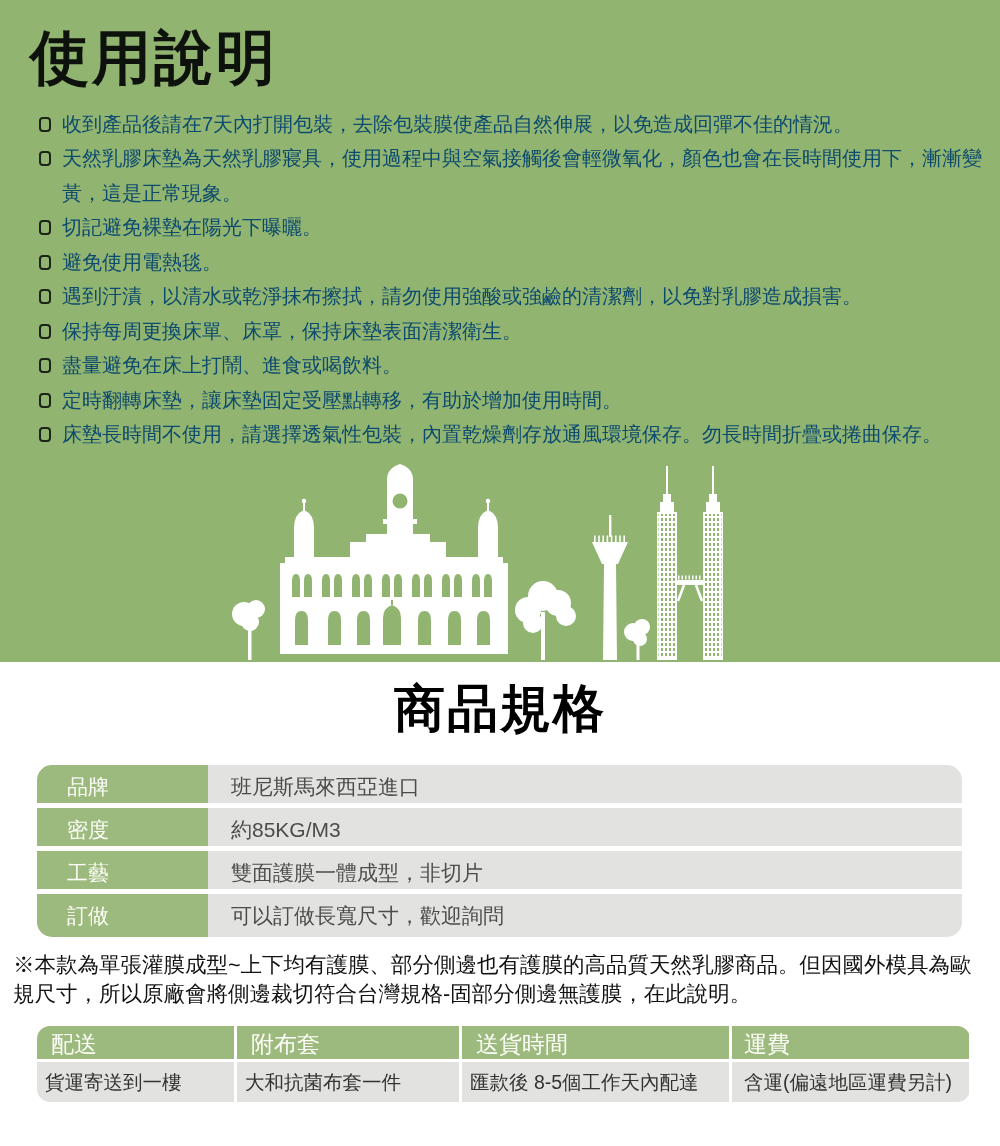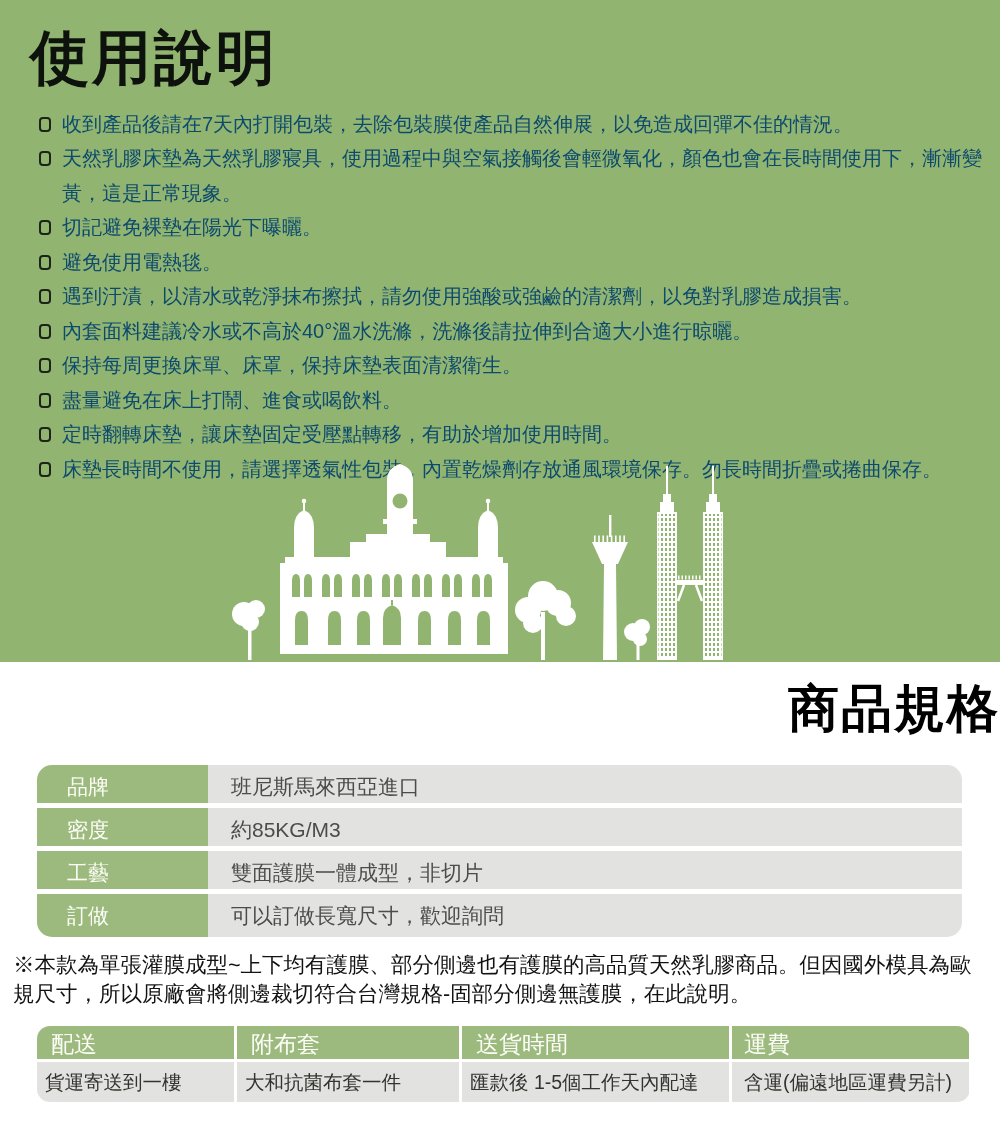--- a/index.html
+++ b/index.html
@@ -35,21 +35,21 @@
     border:2px solid #1c241a; border-radius:4px;
   }
   .skyline {
     position:absolute; left:0; bottom:0; width:1000px; height:200px;
     display:block;
   }
   
   .white-section { width:1000px; }
   .spec-title {
     margin-top:18px;
-    text-align:right;
+    text-align:center;
     font-size:51px; font-weight:bold; color:#000;
     letter-spacing:2px; line-height:1.15;
   }
   .spec-table {
     margin:26px 0 0 37px; width:925px;
     border-radius:15px; overflow:hidden;
   }
   .spec-row { display:flex; height:43px; border-bottom:5px solid #fff; }
   .spec-row:last-child { border-bottom:none; }
   .spec-label {
@@ -87,21 +87,20 @@
 <body>
 
 <div class="green-section">
   <h1 class="usage-title">使用說明</h1>
   <ul class="usage-list">
     <li>收到產品後請在7天內打開包裝，去除包裝膜使產品自然伸展，以免造成回彈不佳的情況。</li>
     <li>天然乳膠床墊為天然乳膠寢具，使用過程中與空氣接觸後會輕微氧化，顏色也會在長時間使用下，漸漸變黃，這是正常現象。</li>
     <li>切記避免裸墊在陽光下曝曬。</li>
     <li>避免使用電熱毯。</li>
     <li>遇到汙漬，以清水或乾淨抹布擦拭，請勿使用強酸或強鹼的清潔劑，以免對乳膠造成損害。</li>
-    <li>內套面料建議冷水或不高於40°溫水洗滌，洗滌後請拉伸到合適大小進行晾曬。</li>
     <li>保持每周更換床單、床罩，保持床墊表面清潔衛生。</li>
     <li>盡量避免在床上打鬧、進食或喝飲料。</li>
     <li>定時翻轉床墊，讓床墊固定受壓點轉移，有助於增加使用時間。</li>
     <li>床墊長時間不使用，請選擇透氣性包裝，內置乾燥劑存放通風環境保存。勿長時間折疊或捲曲保存。</li>
   </ul>
 
   <svg class="skyline" viewBox="0 0 1000 200" preserveAspectRatio="none" aria-hidden="true">
     <defs>
       <pattern id="twdots" width="4" height="5" patternUnits="userSpaceOnUse">
         <rect x="1" y="1" width="2" height="3" fill="#91b471"></rect>
@@ -224,17 +223,17 @@
   <div class="ship-table">
     <div class="ship-header-row">
       <div class="ship-header c0">配送</div>
       <div class="ship-header c1">附布套</div>
       <div class="ship-header c2">送貨時間</div>
       <div class="ship-header c3">運費</div>
     </div>
     <div class="ship-value-row">
       <div class="ship-value c0">貨運寄送到一樓</div>
       <div class="ship-value c1">大和抗菌布套一件</div>
-      <div class="ship-value c2">匯款後 1-5個工作天內配達</div>
+      <div class="ship-value c2">匯款後 8-5個工作天內配達</div>
       <div class="ship-value c3">含運(偏遠地區運費另計)</div>
     </div>
   </div>
 </div>
 
 </body></html>

